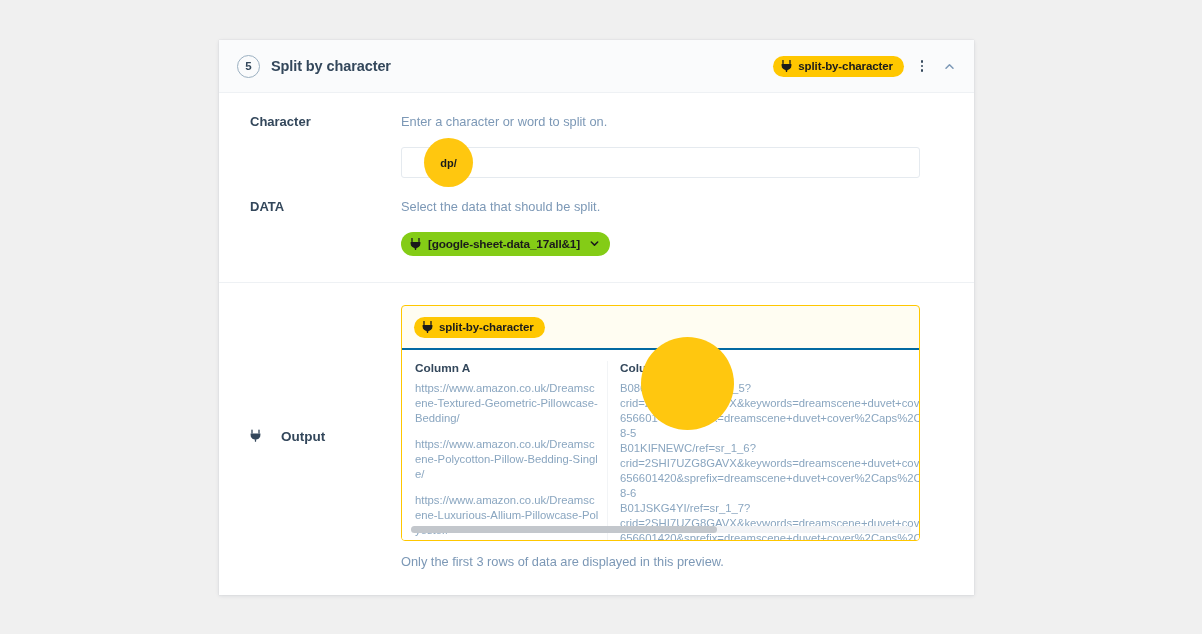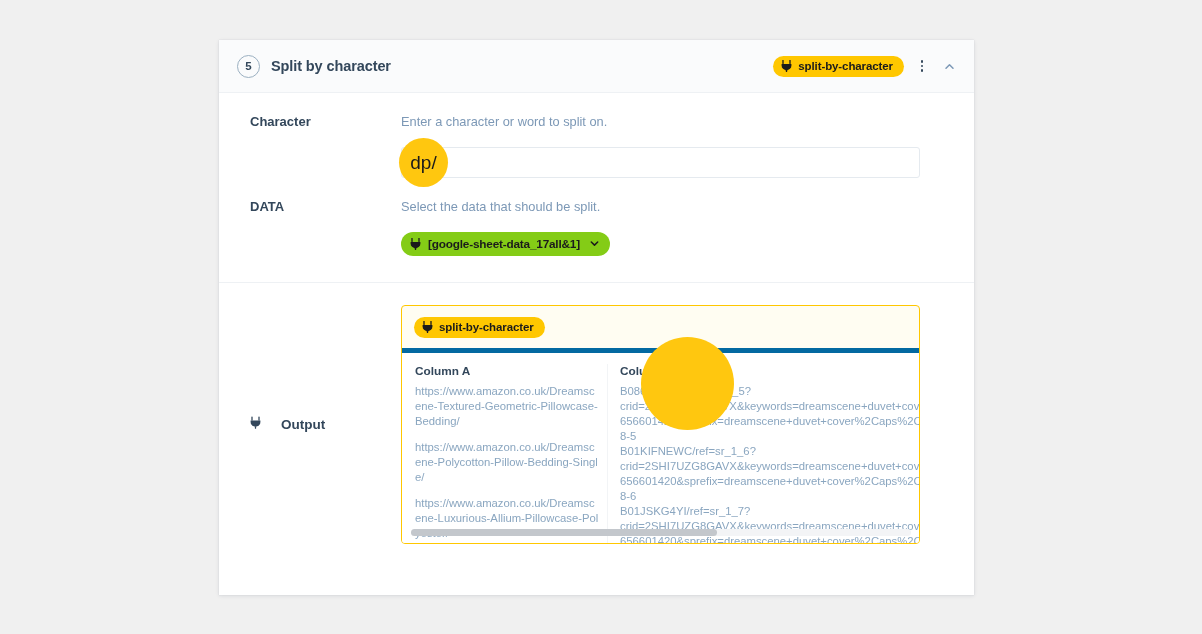--- a/index.html
+++ b/index.html
@@ -200,21 +200,21 @@
     border: 1px solid #ffc700;
     border-radius: 4px;
     background: #fffdf2;
     padding: 11px 0 0 0;
     overflow: hidden;
   }
   .preview-badge-wrap { padding: 0 12px 10px 12px; }
 
   .table-wrap {
     background: #ffffff;
-    border-top: 5px solid #0369a1;
+    border-top: 2px solid #0369a1;
     position: relative;
     height: 190px;
     overflow: hidden;
   }
   .table-inner {
     display: flex;
     padding: 11px 0 0 0;
   }
   .col {
     box-sizing: border-box;
@@ -266,26 +266,26 @@
   .spot {
     position: absolute;
     border-radius: 50%;
     background: #ffc70f;
     display: flex;
     align-items: center;
     justify-content: center;
     pointer-events: none;
   }
   .spot-char {
-    left: 399px;
+    left: 424px;
     top: 138px;
     width: 49px;
     height: 49px;
-    font-size: 19px;
-    font-weight: 400;
+    font-size: 11px;
+    font-weight: 700;
     color: #1b1b1b;
   }
   .spot-colb {
     left: 641px;
     top: 337px;
     width: 93px;
     height: 93px;
   }
 </style>
 </head>
@@ -422,19 +422,20 @@
             </div>
 
           </div>
 
           <div class="hscroll">
             <div class="hscroll-thumb"></div>
           </div>
         </div>
       </div>
 
+      <div class="preview-note">Only the first 3 rows of data are displayed in this preview.</div>
     </div>
   </div>
 
 </div>
 
 <div class="spot spot-char">dp/</div>
 <div class="spot spot-colb"></div>
 
 </body></html>

